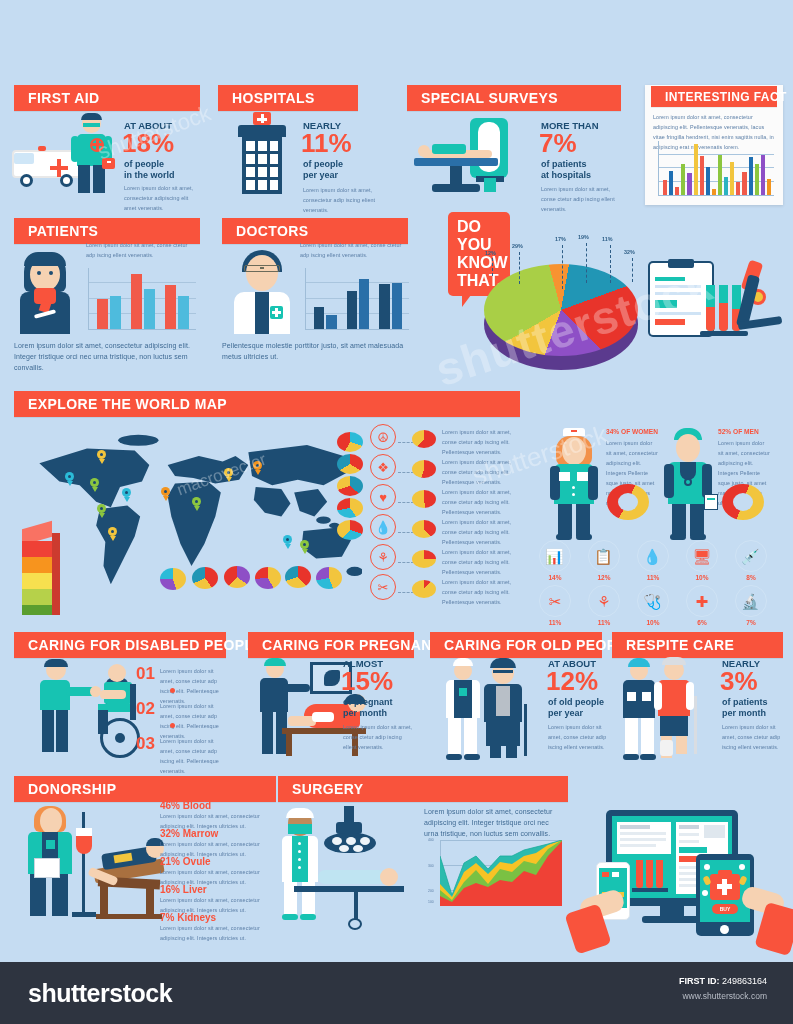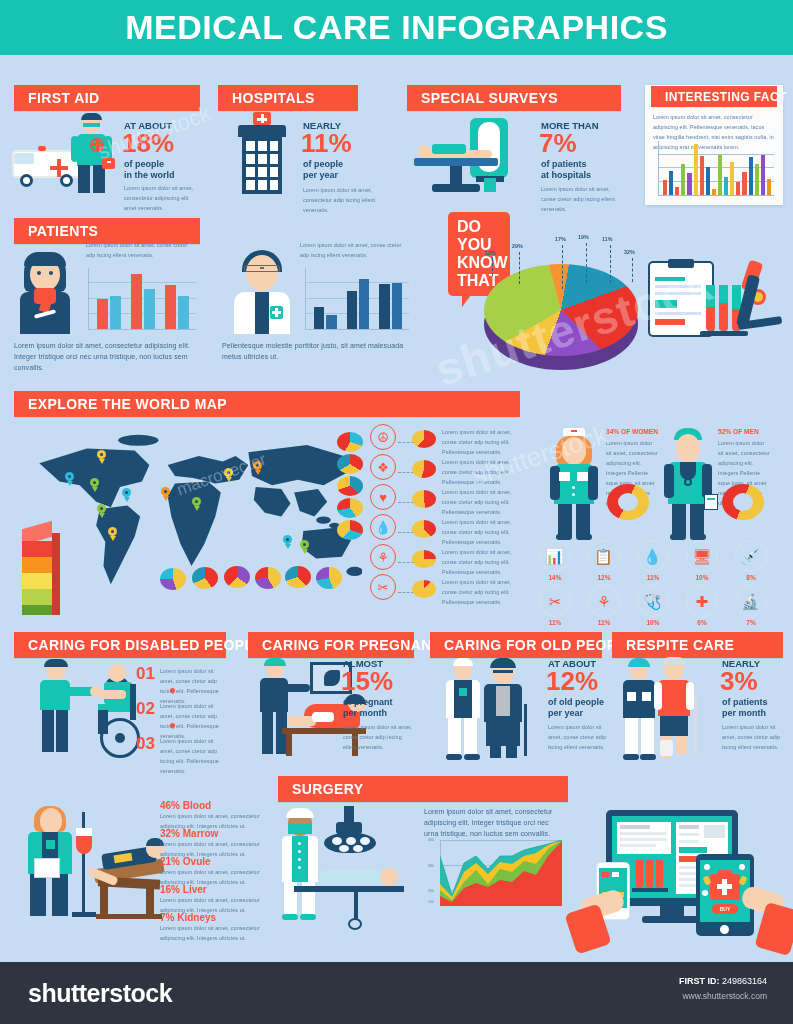--- a/index.html
+++ b/index.html
@@ -126,23 +126,20 @@
      pointer-events:none; font-family:"Liberation Sans", sans-serif; }
   .wmbig { position:absolute; color:rgba(255,255,255,0.30); font-size:46px;
      font-weight:bold; letter-spacing:1px; pointer-events:none; }
   .donortitle { color:#f9533c; font-size:10px; font-weight:bold; }
 </style>
 </head>
 <body>
 
 <div class="page">
 
-  <div class="topbar">
-    <div class="title">MEDICAL CARE  INFOGRAPHICS</div>
-  </div>
 
   <div class="ribbon" style="left:14px; top:85px; width:186px;">
     <span>FIRST AID</span>
   </div>
 
   <div class="fig" style="left:12px; top:136px; width:76px; height:54px;">
     <div class="sq" style="left:0; top:14px; width:70px; height:28px; background:#ffffff; border-radius:4px 10px 4px 4px; border:2px solid #e8e8e8;"></div>
     <div class="sq" style="left:2px; top:17px; width:20px; height:11px; background:#cfe6f7; border-radius:2px;"></div>
     <div class="sq" style="left:38px; top:30px; width:18px; height:4px; background:#f9533c;"></div>
     <div class="sq" style="left:45px; top:23px; width:4px; height:18px; background:#f9533c;"></div>
@@ -297,20 +294,23 @@
           <div style="flex: 1 1 0%; display: flex; align-items: flex-end; height: 100%; margin: 0px 4px;">
             <div class="bar" style="height: 72.5%; background: rgb(241, 90, 74);"></div>
             <div class="bar" style="height: 53.75%; background: rgb(78, 187, 221);"></div>
           </div>
         </div>
     </div>
   </div>
 
   <div class="lorem big" style="position:absolute; left:14px; top:340px; width:192px;">Lorem ipsum dolor sit amet, consectetur adipiscing elit. Integer tristique orci nec urna tristique, non luctus sem convallis.</div>
 
+  <div class="ribbon" style="left:222px; top:218px; width:186px;">
+    <span>DOCTORS</span>
+  </div>
 
   <div class="fig" style="left:230px; top:250px; width:64px; height:84px;">
     <div class="sq" style="left:12px; top:0px; width:40px; height:22px; background:#1d4d73; border-radius:20px 20px 0 0;"></div>
     <div class="rc" style="left:16px; top:5px; width:32px; height:36px; background:#f6d2b2;"></div>
     <div class="sq" style="left:14px; top:15px; width:36px; height:7px; border:1.4px solid #6b6b5a; border-radius:2px; background:transparent;"></div>
     <div class="sq" style="left:30px; top:17px; width:4px; height:2px; background:#6b6b5a;"></div>
     <div class="sq" style="left:4px; top:42px; width:56px; height:42px; background:#ffffff; border-radius:10px 10px 0 0;"></div>
     <div class="sq" style="left:25px; top:42px; width:14px; height:42px; background:#1d4d73;"></div>
     <div class="sq" style="left:40px; top:56px; width:13px; height:13px; background:#17c3b2; border-radius:2px;"></div>
     <div class="sq" style="left:45px; top:58px; width:3px; height:9px; background:#ffffff;"></div>
@@ -741,20 +741,23 @@
     <div class="sq" style="left:42px; top:84px; width:13px; height:16px; background:#f2f2f2; border-radius:3px;"></div>
     <div class="sq" style="left:76px; top:40px; width:3px; height:58px; background:#d9dde2;"></div>
   </div>
 
   <div class="statlabel" style="position:absolute; left:722px; top:658px;">NEARLY</div>
   <div class="bignum" style="position:absolute; left:720px; top:668px;">3%</div>
   <div class="sublabel" style="position:absolute; left:722px; top:697px;">of patients</div>
   <div class="sublabel" style="position:absolute; left:722px; top:708px;">per month</div>
   <div class="lorem" style="position:absolute; left:722px; top:722px; width:62px;">Lorem ipsum dolor sit amet, conse ctetur adip iscing ellent venenatis.</div>
 
+  <div class="ribbon" style="left:14px; top:776px; width:262px;">
+    <span>DONORSHIP</span>
+  </div>
   <div class="ribbon" style="left:278px; top:776px; width:290px;">
     <span>SURGERY</span>
   </div>
 
   <div class="fig" style="left:18px; top:806px; width:160px; height:130px;">
     <div class="sq" style="left:16px; top:0px; width:32px; height:26px; background:#f2914a; border-radius:14px 14px 6px 6px;"></div>
     <div class="rc" style="left:22px; top:2px; width:22px; height:26px; background:#f6d2b2;"></div>
     <div class="sq" style="left:10px; top:26px; width:44px; height:42px; background:#17c3b2; border-radius:5px 5px 0 0;"></div>
     <div class="sq" style="left:24px; top:26px; width:16px; height:42px; background:#1d4d73;"></div>
     <div class="sq" style="left:28px; top:34px; width:9px; height:9px; background:#17c3b2;"></div>

